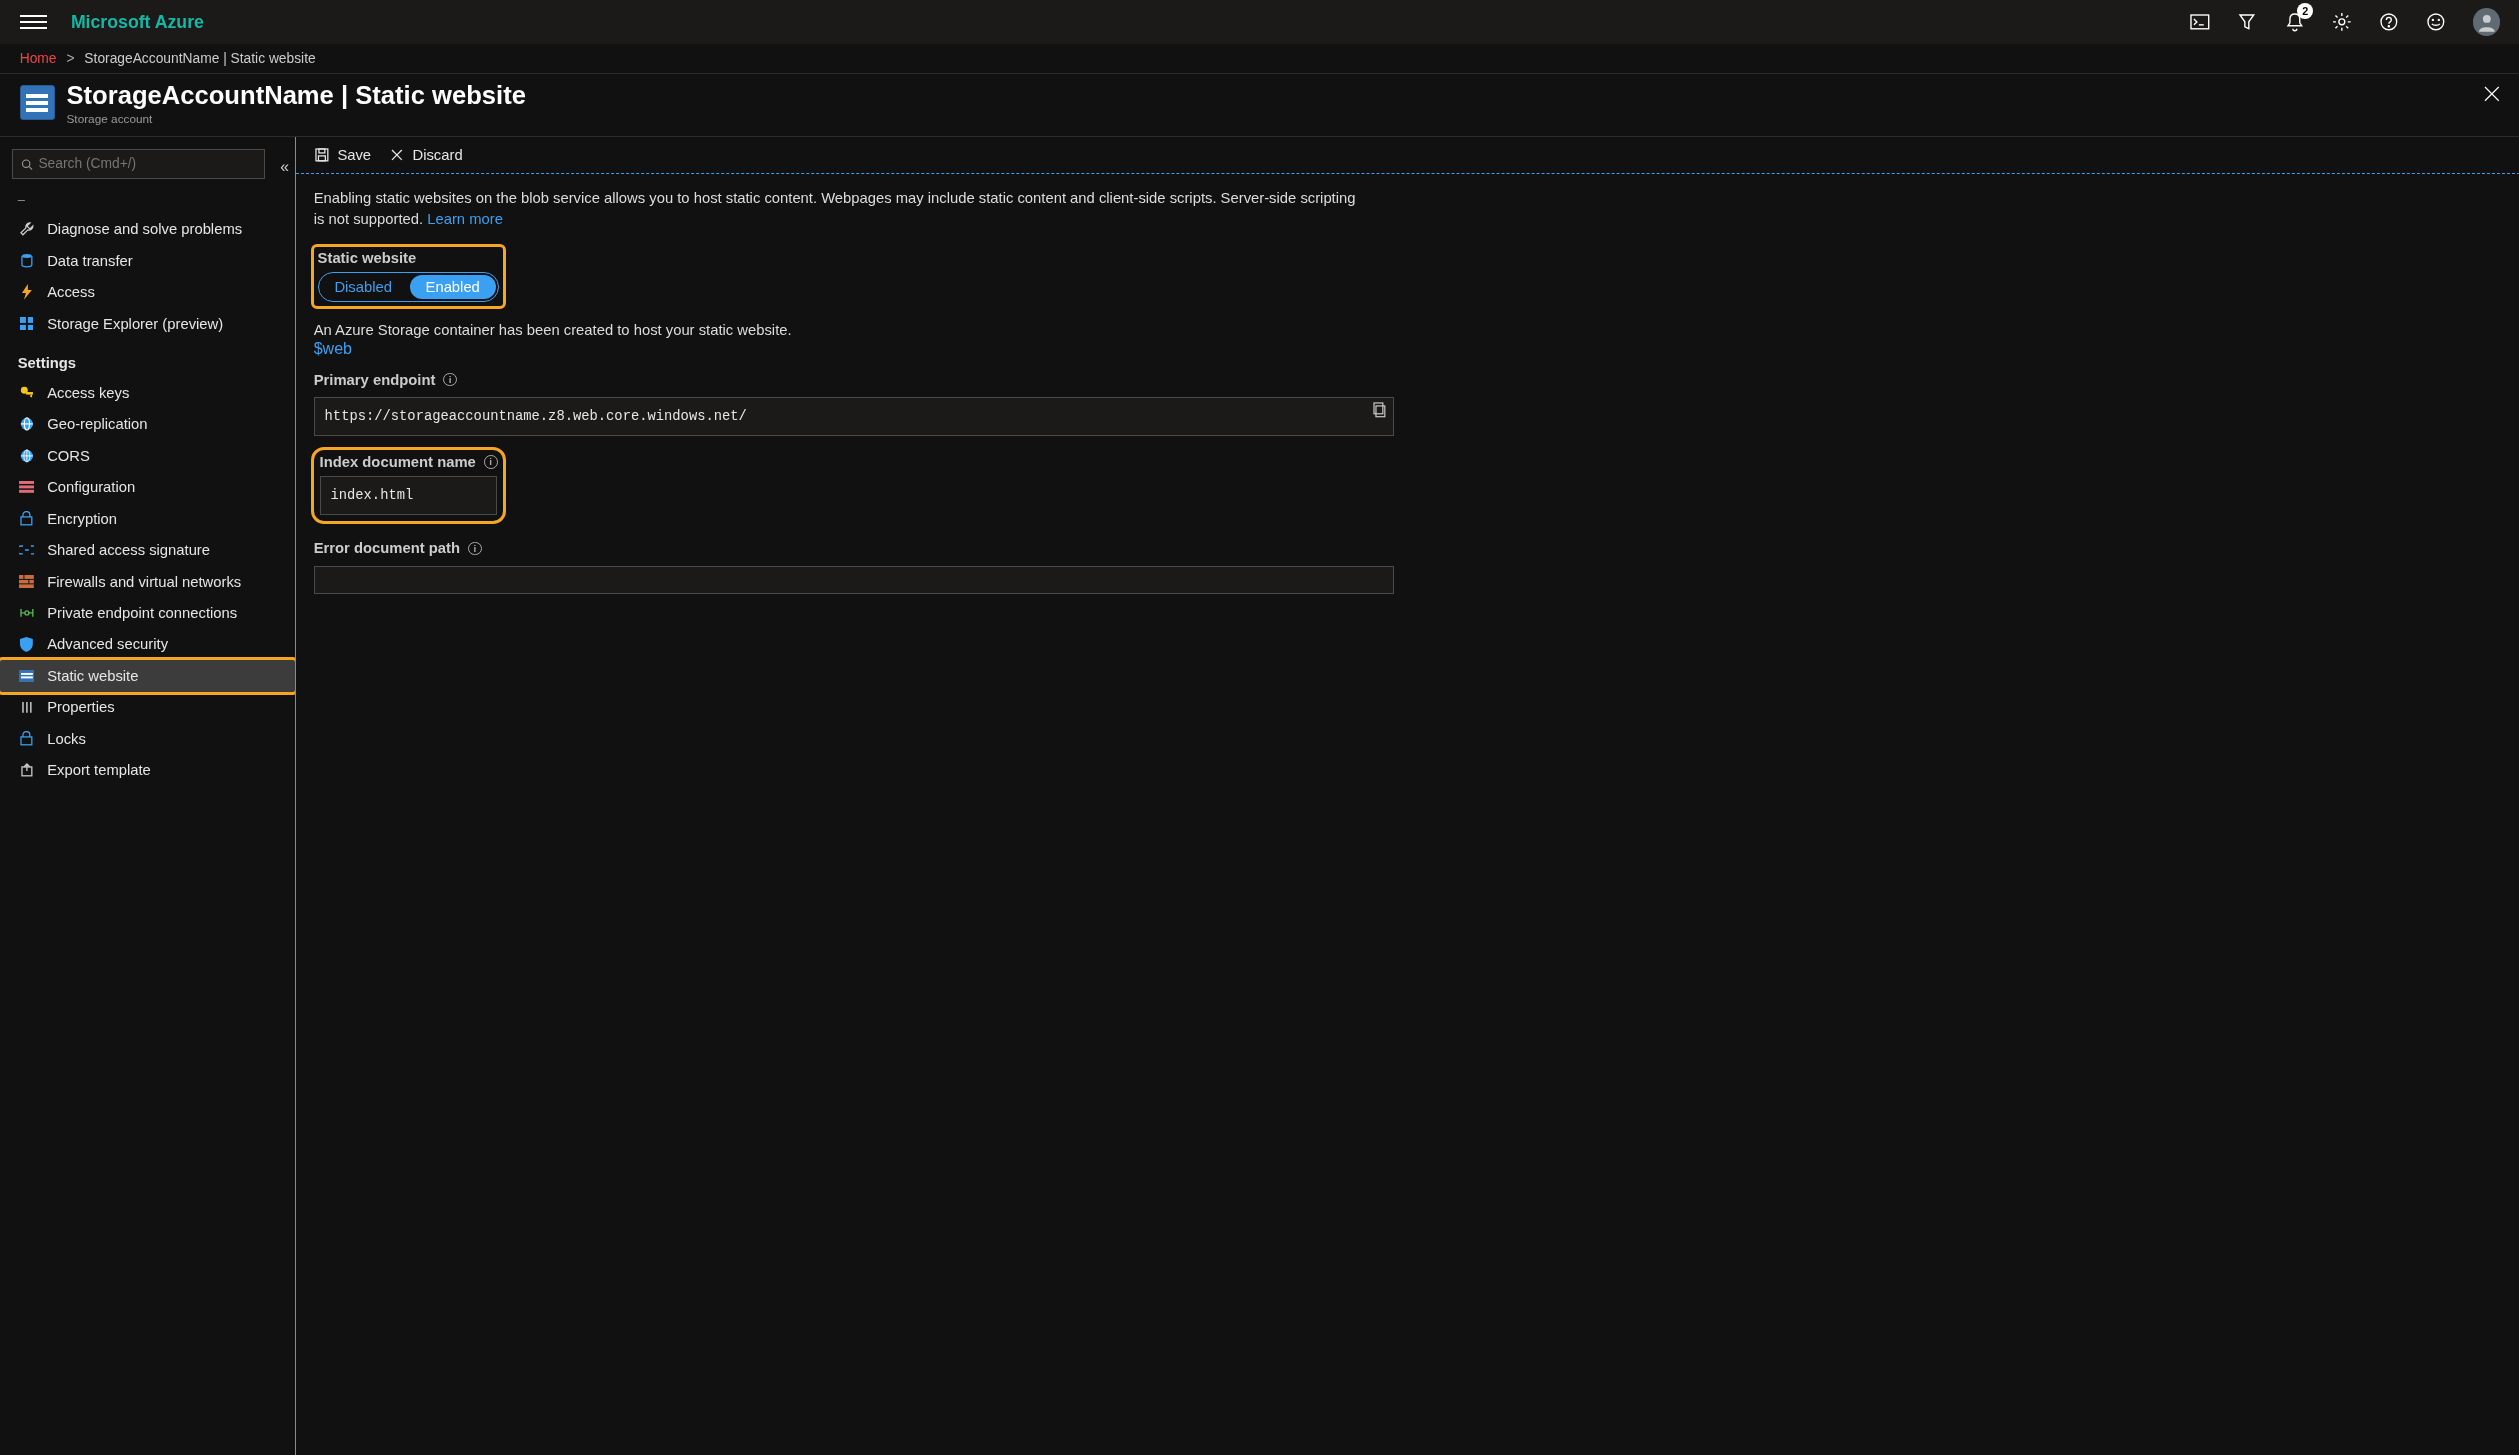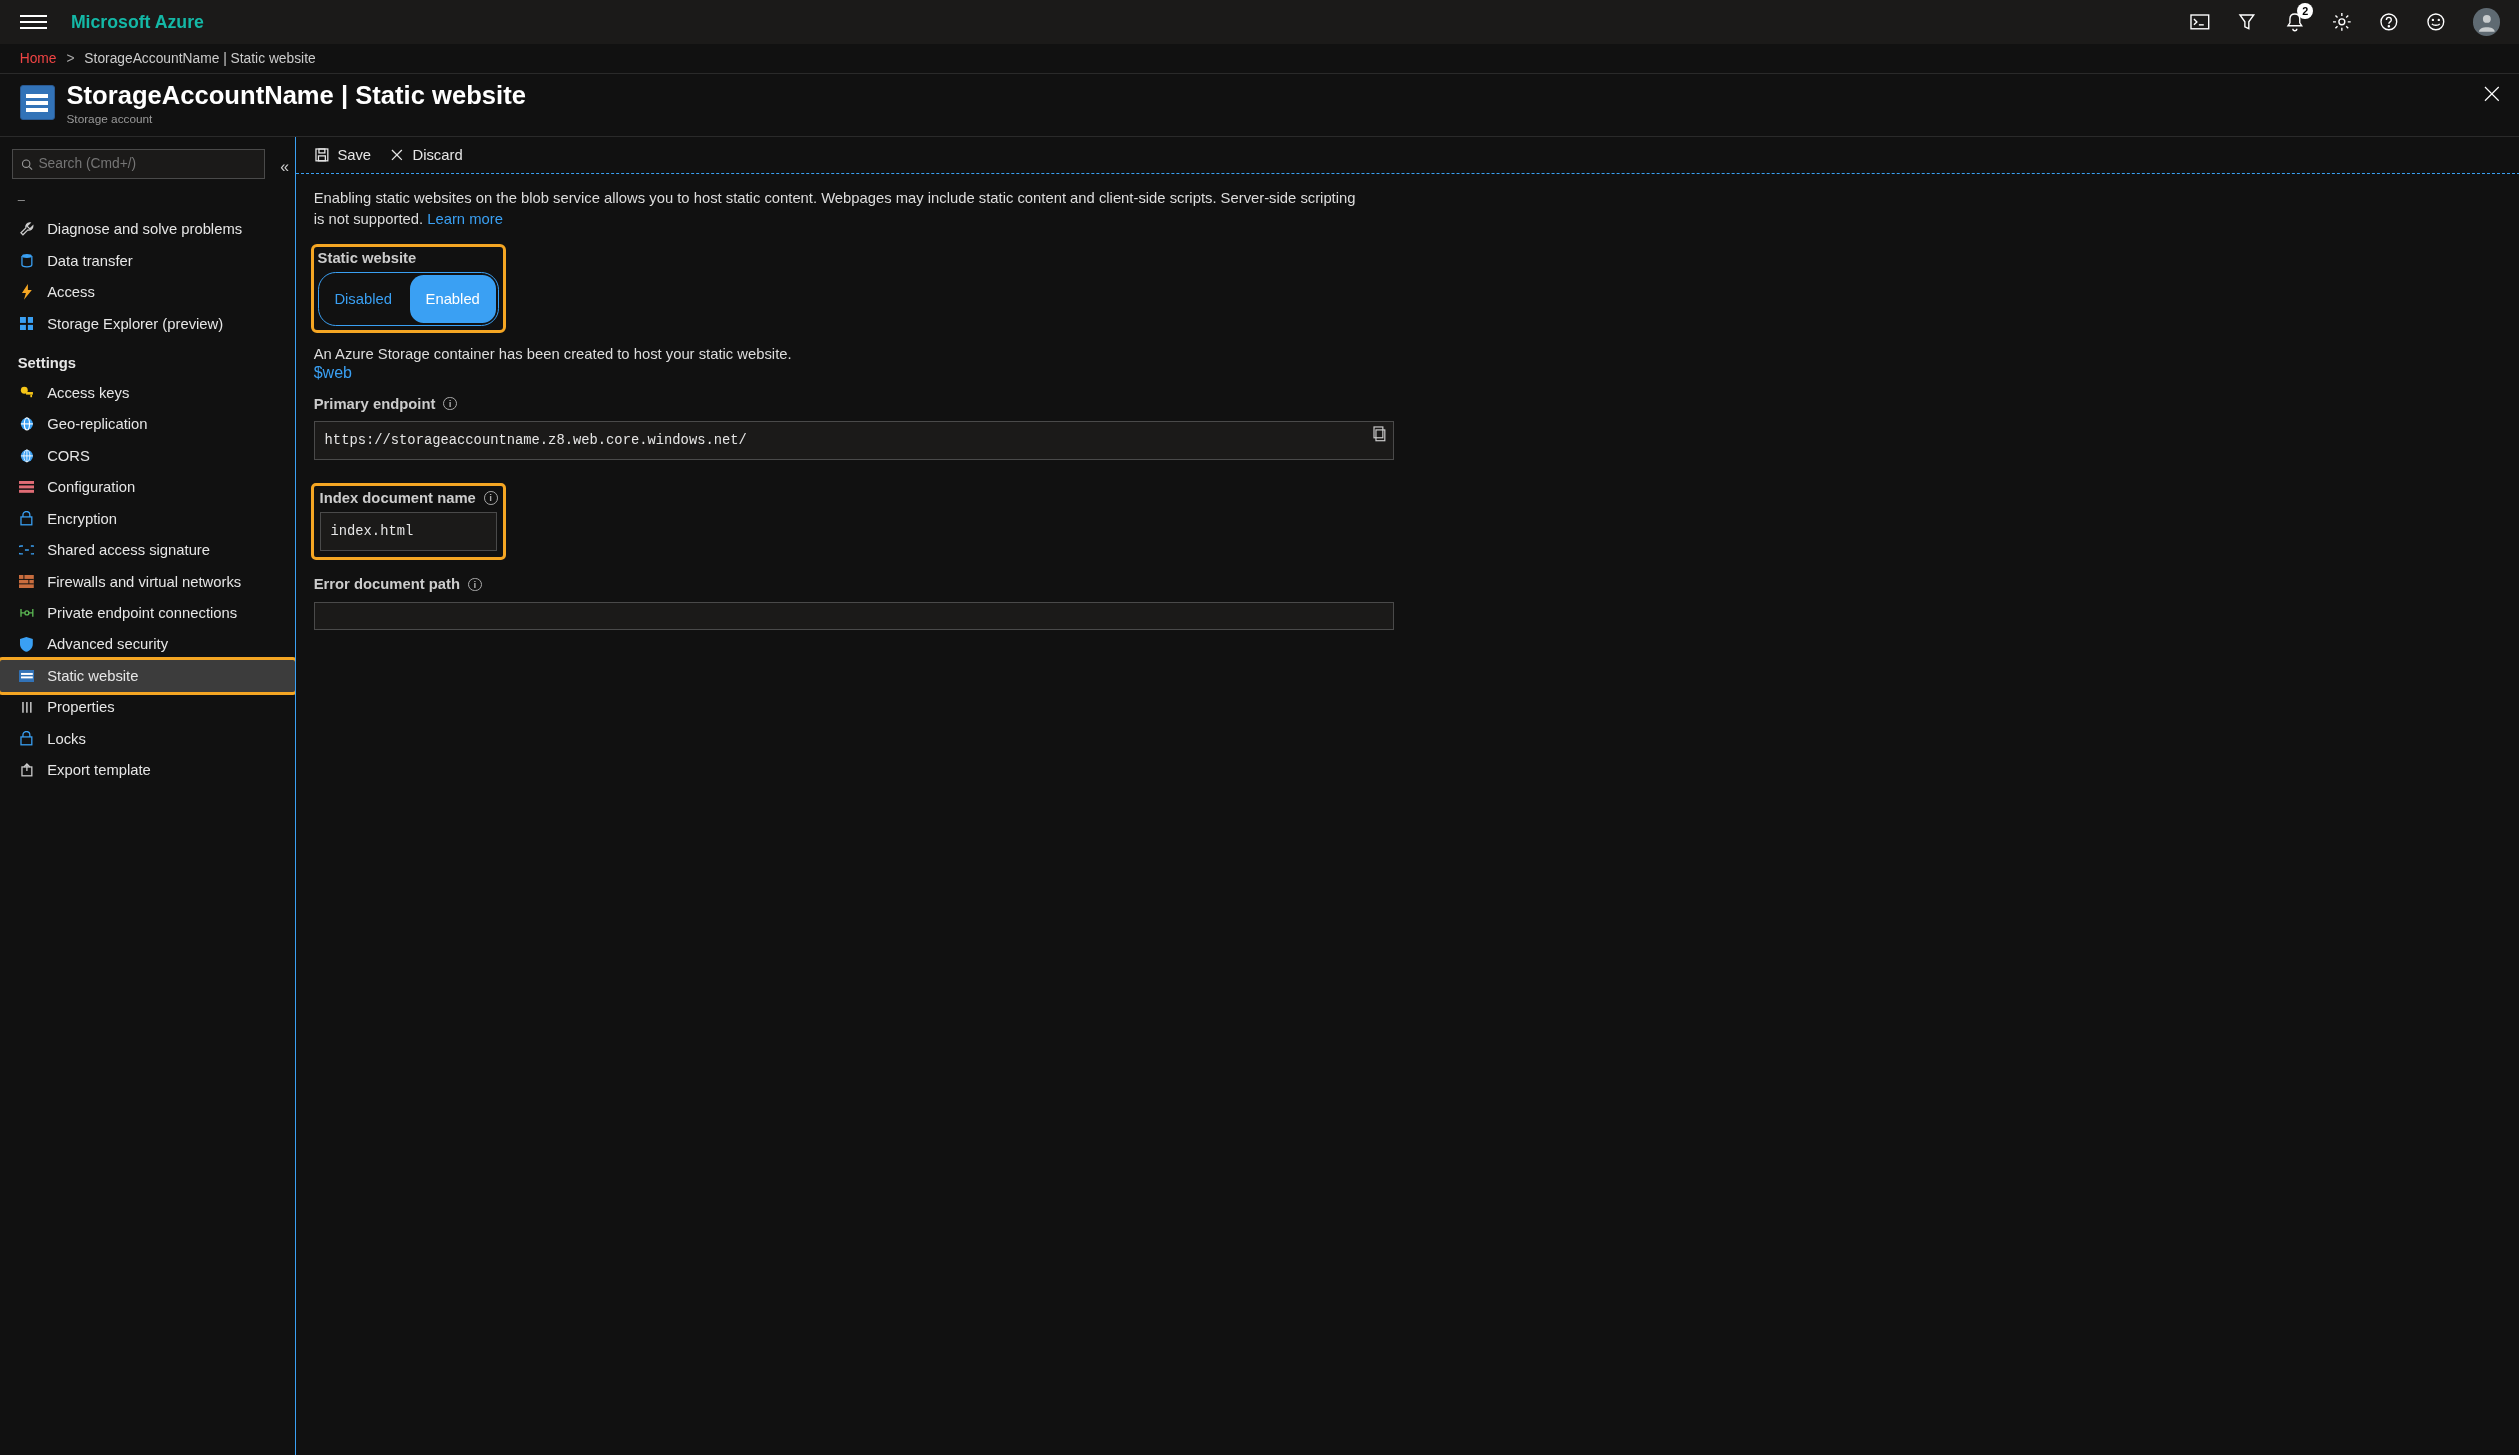--- a/index.html
+++ b/index.html
@@ -47,29 +47,29 @@
   .toolbar{ display:flex; align-items:center; gap:17.7px; padding:9.9px 17.7px; border-bottom:1px dashed #3aa0f3;}
   .toolbar .tb-btn { display:flex; align-items:center; gap:7.9px; color:#e6e6e6; font-size:14.8px; cursor:pointer;}
   .maintext{ padding:13.8px 17.7px 5.9px 17.7px; font-size:14.8px; color:#ddd; max-width:1084px; line-height:1.45;}
   .maintext a{ color:#3aa0f3; text-decoration:none; cursor:pointer;}
   .block{ padding:5.9px 17.7px;}
   .field-label{ font-size:14.8px; color:#ccc; font-weight:600; display:flex; align-items:center; gap:7.9px;}
   .info-circ{ width:13.8px; height:13.8px; border:1px solid #aaa; border-radius:50%; display:inline-flex; align-items:center; justify-content:center; font-size:9.9px; color:#aaa;}
   .toggle-pill{ display:inline-flex; border:1px solid #3aa0f3; border-radius:17.7px; overflow:hidden; margin-top:5.9px;}
   .toggle-pill .seg{ padding:3.9px 15.8px; font-size:14.8px; cursor:pointer; color:#3aa0f3; background:transparent; border:none; outline:none;}
   .toggle-pill .seg.active{ background:#3aa0f3; color:#fff; border-radius:13.8px; margin:2px;}
-  .toggle-pill .seg:not(.active){ margin:14px 0;}
+  .toggle-pill .seg:not(.active){ margin:2px 0;}
   .hl-toggle{ display:inline-block; padding:3.9px; outline:3.9px solid #f5a623; border-radius:3px; margin-top:3.9px;}
   .desc{ font-size:14.8px; color:#ddd; padding:9.9px 17.7px 2px 17.7px;}
   a.link{ color:#3aa0f3; text-decoration:none; }
   .input-row{ padding:3.9px 17.7px 7.9px 17.7px;}
   .text-input{ width:1080px; height:39px; background:#1b1a19; border:1px solid #4a4a4a; color:#e6e6e6; padding:0 35px 0 9.9px; font-size:13.8px; position:relative;font-family:Liberation Mono, monospace;}
   .input-wrap{ position:relative; width:1080px;}
   .copy-btn{ position:absolute; right:5.9px; top:3.9px; color:#ccc; cursor:pointer;}
-  .hl-index{ display:inline-block; padding:3.9px 5.9px 5.9px 5.9px; outline:3.9px solid #f5a623; border-radius:2px;margin-top:12px;}
+  .hl-index{ display:inline-block; padding:3.9px 5.9px 5.9px 5.9px; outline:3.9px solid #f5a623; border-radius:10px;}
   .hl-index .field-label{ margin-bottom:5.9px;}
   .hl-index .text-input{ width:177px;}
   .wide-input{ width:1080px; height:27.6px; background:#1b1a19; border:1px solid #4a4a4a; color:#e6e6e6; padding:0 9.9px; font-size:13.8px;}
   .nav-half{ padding:6.9px 13.8px 6.9px 17.7px; color:#999; font-size:12.8px;}
   svg { display:block; }
 </style>
 </head>
 <body>
 
 <div class="topbar">

